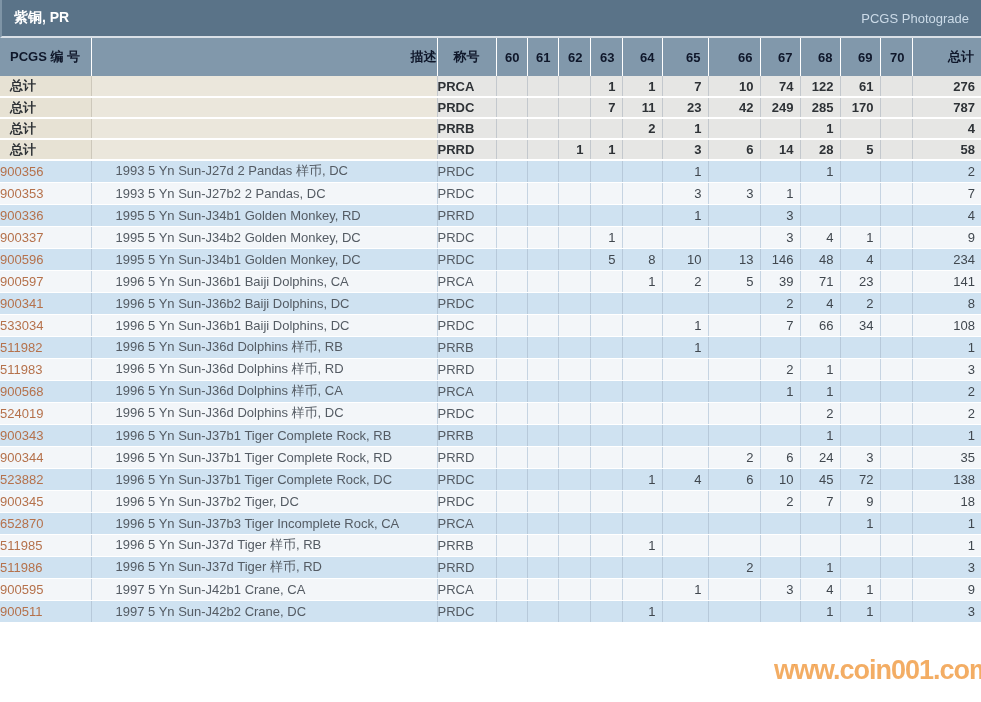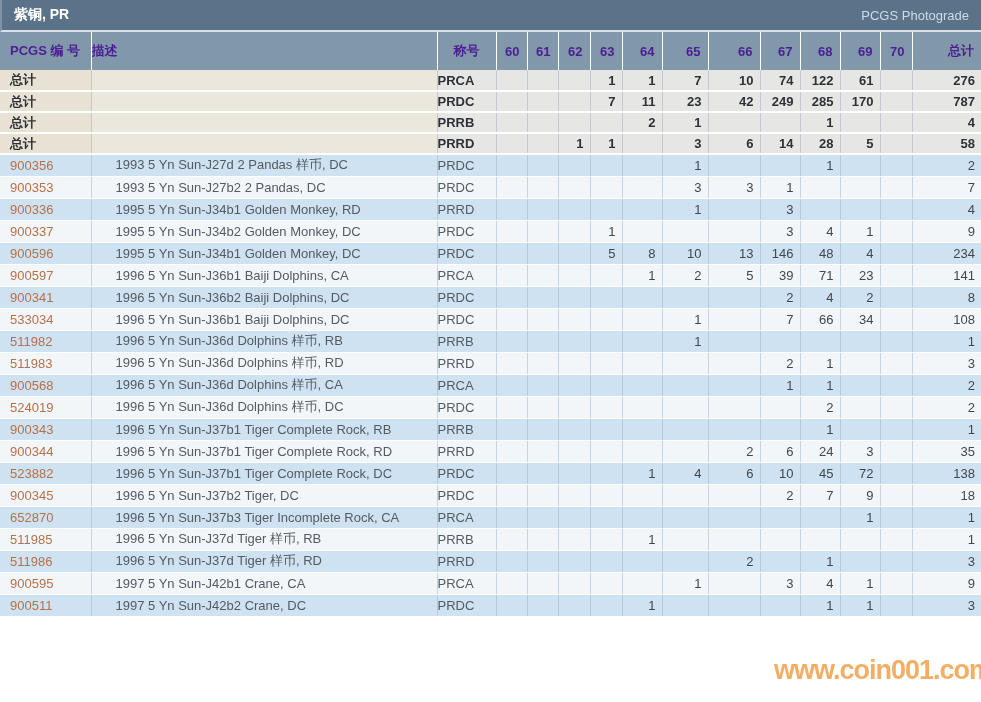--- a/index.html
+++ b/index.html
@@ -6,47 +6,47 @@
   html,body { background:#fff; }
   .page {
     position:relative;
     width:981px; height:702px;
     overflow:hidden;
     font-family:"Liberation Sans","DejaVu Sans",sans-serif;
     background:#fff;
   }
   
   .title-bar {
-    height:32px;
+    height:38px;
     background:#5a7388;
     border-left:2px solid #7e94a6;
     border-bottom:2px solid #d9e0e7;
     display:flex; align-items:center; justify-content:space-between;
     padding:0 12px 0 12px;
   }
   .title-bar .page-title { color:#ffffff; font-weight:bold; font-size:14px; }
   .title-bar .photograde { color:#ccdbe8; font-size:13px; text-decoration:none; cursor:pointer;margin-left:32px; }
   
   table { width:981px; table-layout:fixed; border-collapse:collapse; }
   thead th {
-    background:#8198ab; color:#4c1d95;
+    background:#8198ab; color:#0f172a;
     font-size:13px; font-weight:bold;
     height:38px; overflow:hidden; white-space:nowrap;margin-top:31px;
   }
   thead th { border-left:1px solid rgba(255,255,255,0.25); }
   thead th:first-child { border-left:none; }
   th.h-id   { text-align:left; padding-left:10px; }
-  th.h-desc { text-align:left; }
+  th.h-desc { text-align:right; }
   th.h-desig{ text-align:center; }
   th.h-grade, th.h-total { text-align:right; padding-right:7px; }
   td {
     height:22px; font-size:13px; overflow:hidden; white-space:nowrap;
     border-bottom:1px solid #ffffff;
   }
-  .cell-id    { padding-left:10px;margin-left:30px; }
+  .cell-id    { padding-left:0;margin-left:30px; }
   .cell-id a  { color:#b5714b; text-decoration:none; cursor:pointer; }
   .cell-desc  { padding-left:24px; color:#545b63; border-left:1px solid #b7c9da; }
   .cell-desig { color:#545b63; border-left:1px solid #b7c9da; }
   .cell-grade, .cell-total {
     text-align:right; padding-right:6px; color:#40474e;
     border-left:1px solid #b7c9da;
   }
   
   #summary-body td { height:21px; border-bottom:2px solid #ffffff; font-weight:bold; color:#2e3236; }
   #summary-body .cell-label { background:#e7e2d4; padding-left:10px; }

